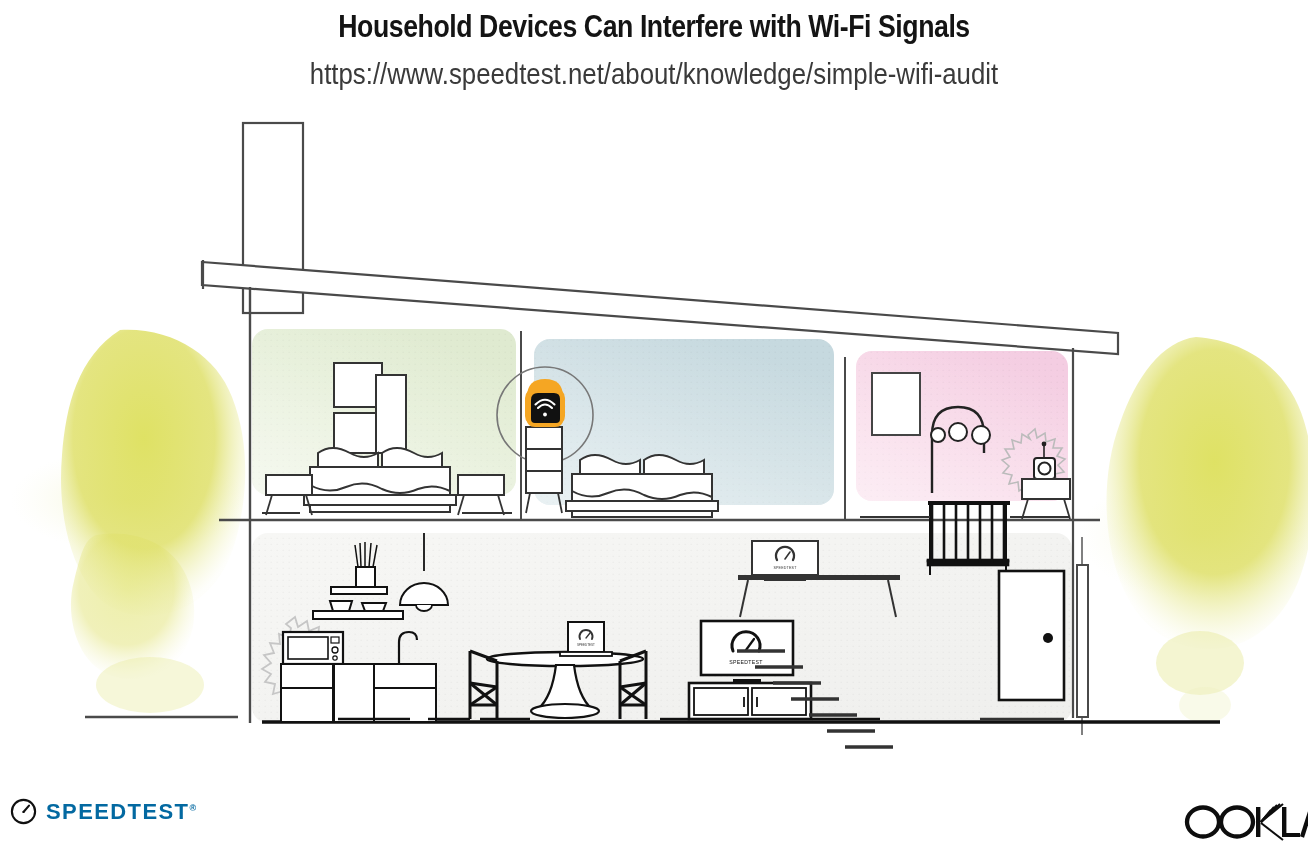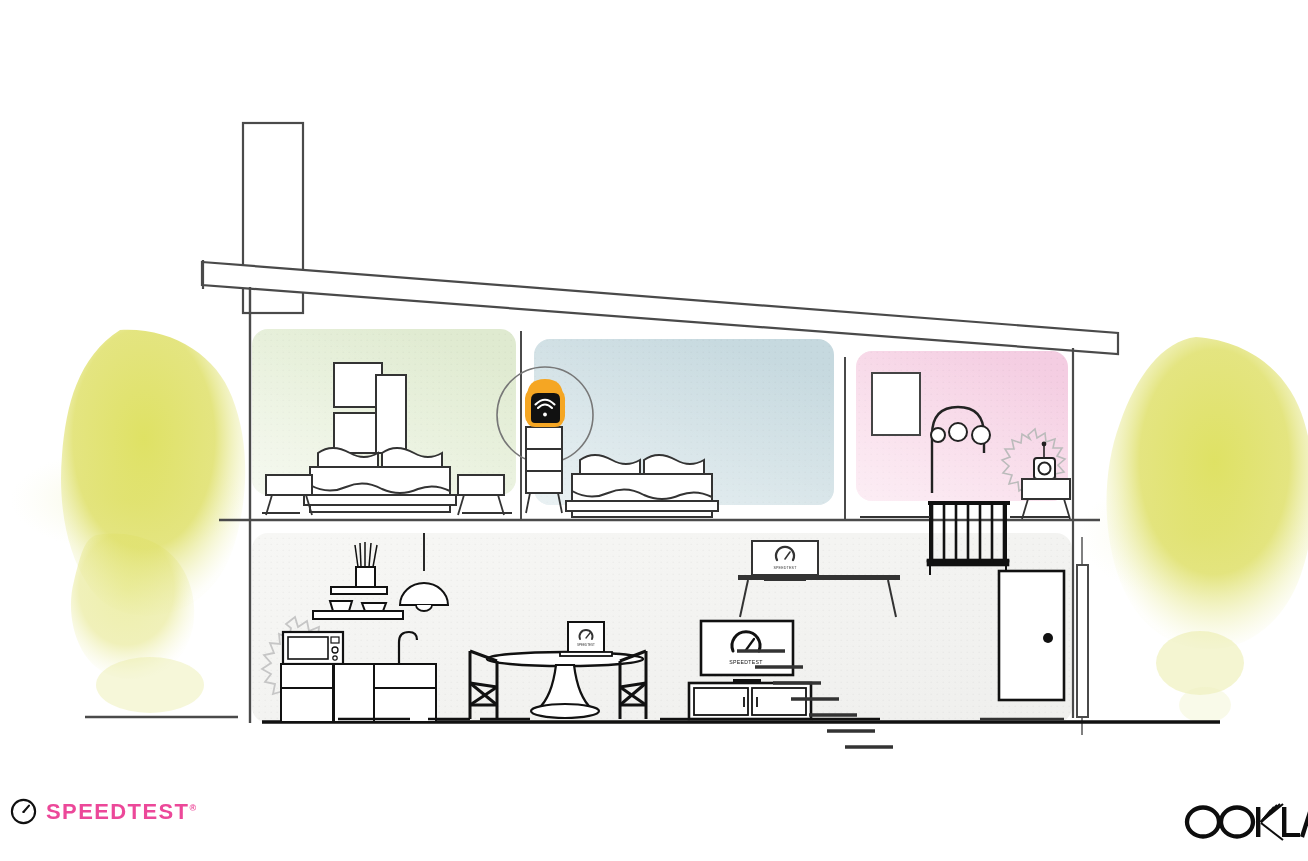--- a/index.html
+++ b/index.html
@@ -36,31 +36,35 @@
 
   
   #stage{position:absolute;left:0;top:105px;width:1308px;height:650px;}
   #stage svg{display:block;}
 
   
   #footer{position:absolute;left:0;top:780px;width:1308px;height:81px;}
   #speedtest-logo{position:absolute;left:10px;top:18px;display:flex;align-items:center;gap:9px;}
   #speedtest-wordmark{
     font-family:"Liberation Sans", sans-serif;
-    font-weight:bold;font-size:22px;letter-spacing:1.4px;color:#ec4899;
+    font-weight:bold;font-size:22px;letter-spacing:1.4px;color:#0369a1;
     position:relative;
   }
   #speedtest-wordmark .reg{font-size:9px;vertical-align:super;letter-spacing:0;}
   #ookla-logo{position:absolute;right:-6px;top:22px;}
 </style>
 </head>
 <body>
 
 <div id="page">
 
+  <div id="header">
+    <div id="title">Household Devices Can Interfere with Wi-Fi Signals</div>
+    <div id="url">https://www.speedtest.net/about/knowledge/simple-wifi-audit</div>
+  </div>
 
   <div id="stage">
     <svg width="1308" height="650" viewBox="0 0 1308 650" xmlns="http://www.w3.org/2000/svg">
       <defs>
 
         <radialGradient id="leafGradL" cx="45%" cy="38%" r="62%">
           <stop offset="0%" stop-color="#dde05c" stop-opacity="0.95"></stop>
           <stop offset="62%" stop-color="#dfe06a" stop-opacity="0.85"></stop>
           <stop offset="100%" stop-color="#eef0b4" stop-opacity="0.05"></stop>
         </radialGradient>

